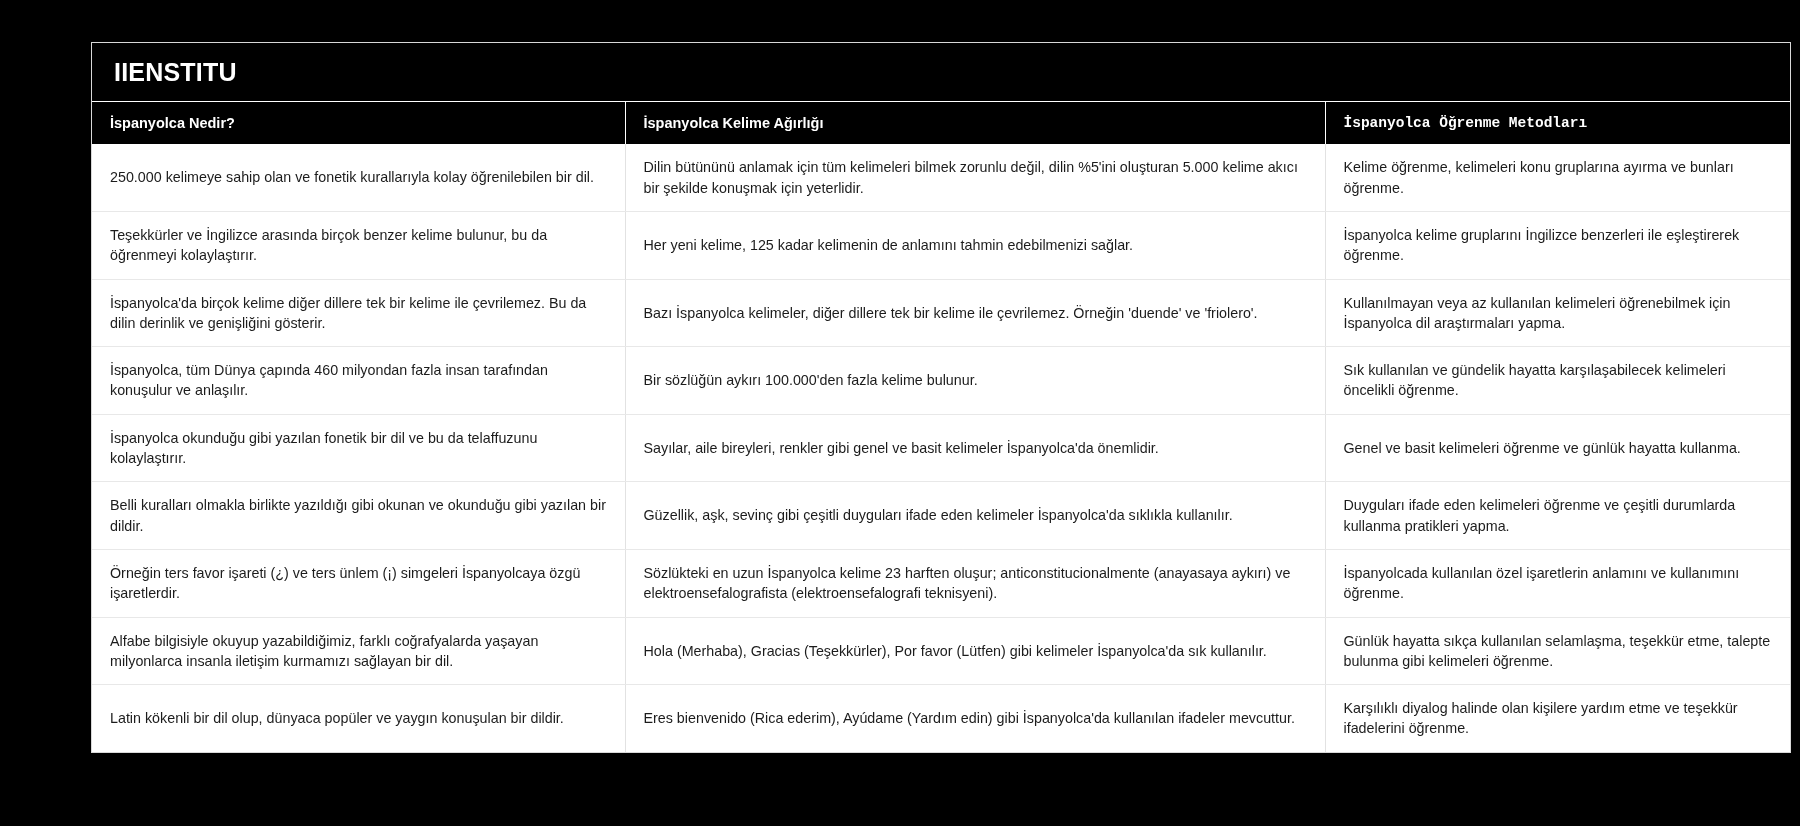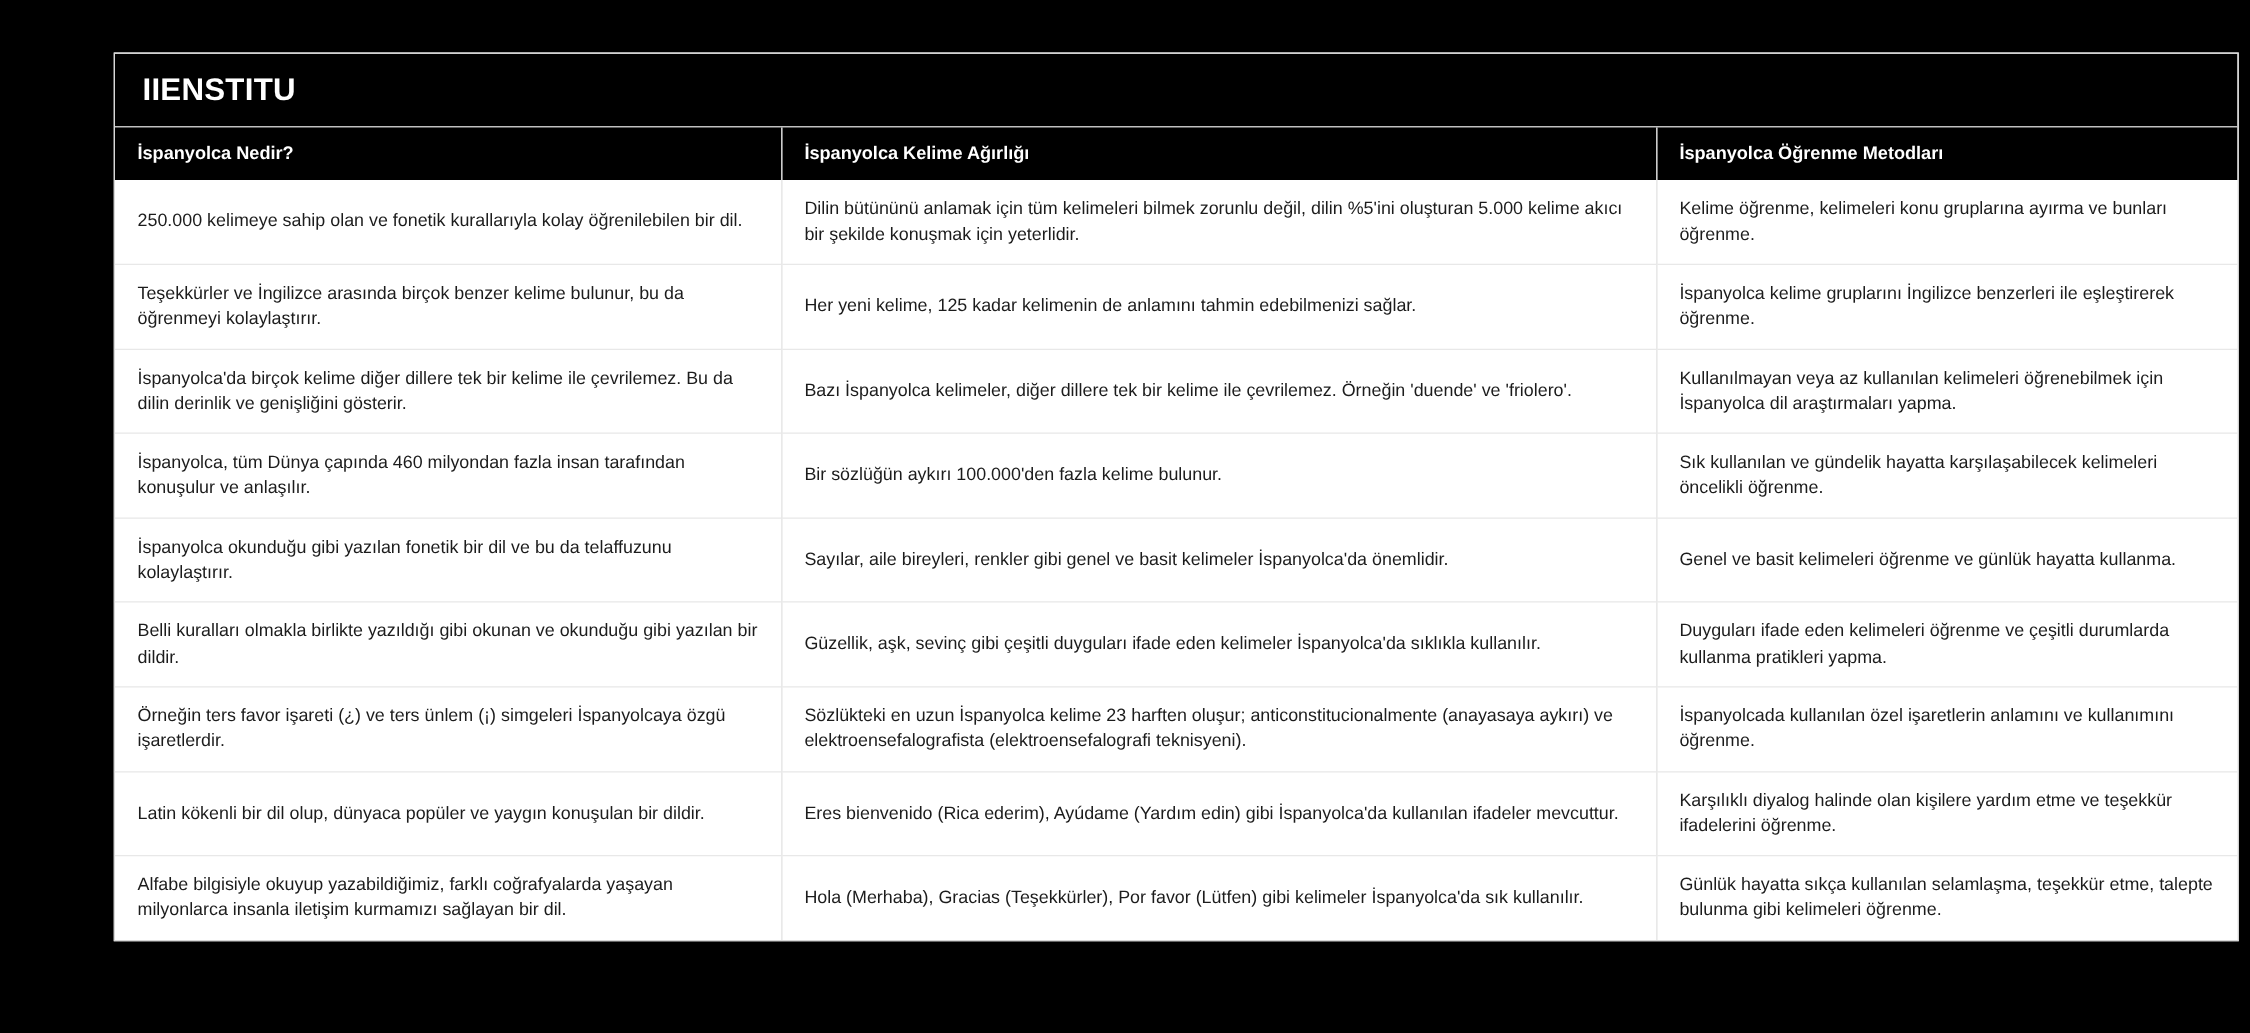--- a/index.html
+++ b/index.html
@@ -69,20 +69,21 @@
     font-weight: bold;
     text-align: left;
     padding: 12px 18px 12px 18px;
     border-right: 1px solid #ffffff;
     vertical-align: middle;
     line-height: 1.3;
     box-sizing: border-box;
   }
   table.spanish-table thead th:last-child {
     border-right: none;
+    font-family: Liberation Mono, monospace;
   }
 
   table.spanish-table tbody td {
     background: #ffffff;
     color: #1c1c1c;
     font-size: 14.3px;
     font-weight: normal;
     text-align: left;
     padding: 13px 18px 13px 18px;
     border-right: 1px solid #e2e2e2;
@@ -152,26 +153,26 @@
           <td>Belli kuralları olmakla birlikte yazıldığı gibi okunan ve okunduğu gibi yazılan bir dildir.</td>
           <td>Güzellik, aşk, sevinç gibi çeşitli duyguları ifade eden kelimeler İspanyolca'da sıklıkla kullanılır.</td>
           <td>Duyguları ifade eden kelimeleri öğrenme ve çeşitli durumlarda kullanma pratikleri yapma.</td>
         </tr>
         <tr>
           <td>Örneğin ters favor işareti (¿) ve ters ünlem (¡) simgeleri İspanyolcaya özgü işaretlerdir.</td>
           <td>Sözlükteki en uzun İspanyolca kelime 23 harften oluşur; anticonstitucionalmente (anayasaya aykırı) ve elektroensefalografista (elektroensefalografi teknisyeni).</td>
           <td>İspanyolcada kullanılan özel işaretlerin anlamını ve kullanımını öğrenme.</td>
         </tr>
         <tr>
+          <td>Alfabe bilgisiyle okuyup yazabildiğimiz, farklı coğrafyalarda yaşayan milyonlarca insanla iletişim kurmamızı sağlayan bir dil.</td>
+          <td>Hola (Merhaba), Gracias (Teşekkürler), Por favor (Lütfen) gibi kelimeler İspanyolca'da sık kullanılır.</td>
+          <td>Günlük hayatta sıkça kullanılan selamlaşma, teşekkür etme, talepte bulunma gibi kelimeleri öğrenme.</td>
+        </tr>
+        <tr>
           <td>Latin kökenli bir dil olup, dünyaca popüler ve yaygın konuşulan bir dildir.</td>
           <td>Eres bienvenido (Rica ederim), Ayúdame (Yardım edin) gibi İspanyolca'da kullanılan ifadeler mevcuttur.</td>
           <td>Karşılıklı diyalog halinde olan kişilere yardım etme ve teşekkür ifadelerini öğrenme.</td>
-        </tr>
-        <tr>
-          <td>Alfabe bilgisiyle okuyup yazabildiğimiz, farklı coğrafyalarda yaşayan milyonlarca insanla iletişim kurmamızı sağlayan bir dil.</td>
-          <td>Hola (Merhaba), Gracias (Teşekkürler), Por favor (Lütfen) gibi kelimeler İspanyolca'da sık kullanılır.</td>
-          <td>Günlük hayatta sıkça kullanılan selamlaşma, teşekkür etme, talepte bulunma gibi kelimeleri öğrenme.</td>
         </tr>
       </tbody>
     </table>
 
   </div>
 </div>
 
 </body></html>

